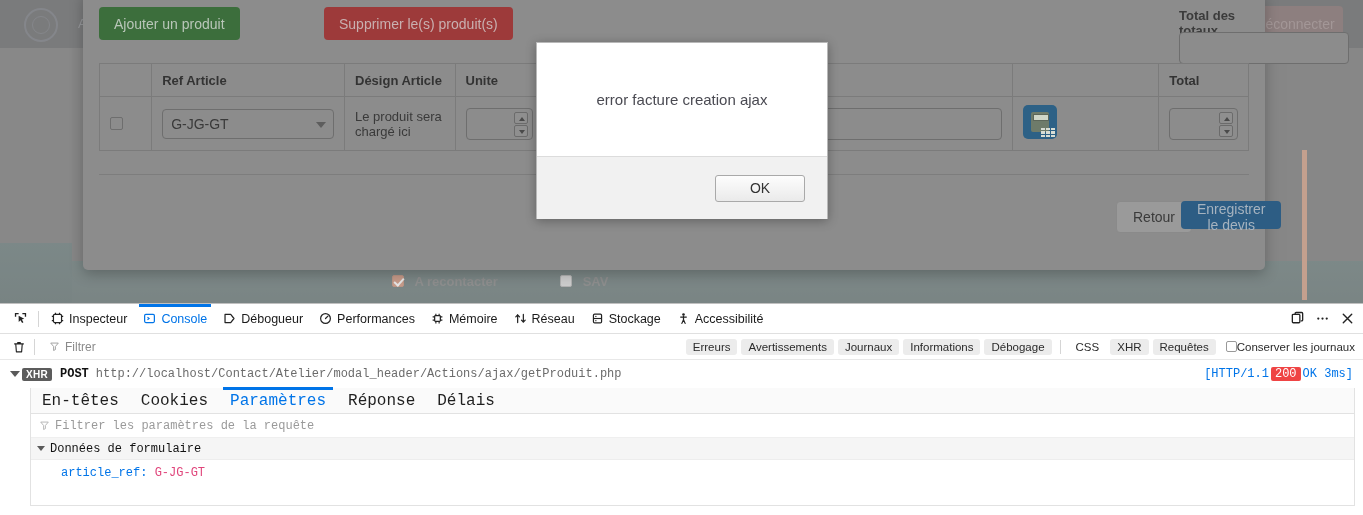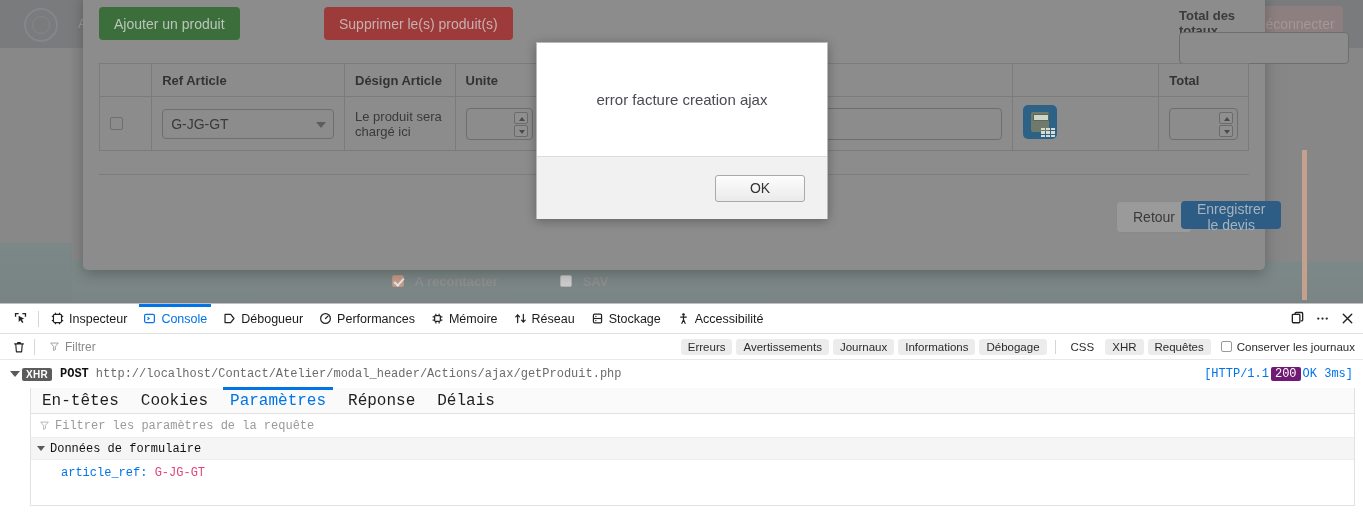--- a/index.html
+++ b/index.html
@@ -243,21 +243,21 @@
     display: flex; align-items: center; gap: 5px; margin-left: 10px;
     font-size: 12px; color: #8a8a8a;
   }
   .dt-chips { position: absolute; right: 8px; display: flex; align-items: center; gap: 4px; }
   .chip {
     font-size: 11.5px; color: #2b2b2b; background: #ececec;
     padding: 2px 7px; border-radius: 3px; cursor: pointer;
   }
   .chip.off { background: transparent; }
   .chip-sep { width: 1px; height: 14px; background: #d5d5d5; margin: 0 4px; }
-  .keep-logs { display: flex; align-items: center; gap: 5px; font-size: 11.5px; color: #2b2b2b; margin-left: 6px; }
+  .keep-logs { display: flex; align-items: center; font-size: 11.5px; color: #2b2b2b; margin-left: 6px; }
   .keep-box { width: 11px; height: 11px; border: 1px solid #999; background: #fff; border-radius: 2px; }
 
   .req-row {
     display: flex; align-items: center; height: 22px; padding-left: 8px;
     font-family: "Liberation Mono", monospace; font-size: 12px; position: relative;
     margin-top: 3px;
   }
   .twisty {
     width: 14px; display: flex; justify-content: center; align-items: center; cursor: pointer;
   }
@@ -265,21 +265,21 @@
     border-left: 5px solid transparent; border-right: 5px solid transparent; border-top: 6px solid #5a5a5a;
   }
   .xhr-badge {
     background: #5c5c5c; color: #fff; font-size: 10px; font-weight: bold;
     padding: 1px 4px; border-radius: 2px; margin-right: 8px;
     font-family: "Liberation Sans", sans-serif; letter-spacing: .3px;
   }
   .req-method { color: #111; font-weight: bold; margin-right: 7px; }
   .req-url { color: #6b6b6b; }
   .req-status { position: absolute; right: 10px; font-family: "Liberation Mono", monospace; font-size: 12px; color: #0074e8; }
-  .st-code { background: #701a75; color: #fff; padding: 0 4px; border-radius: 2px; margin: 0 2px; }
+  .st-code { background: #ef4444; color: #fff; padding: 0 4px; border-radius: 2px; margin: 0 2px; }
 
   .sub-panel { margin: 3px 8px 0 30px; border: 1px solid #e2e2e2; border-top: none; height: 118px; }
   .sub-tabs { display: flex; align-items: center; height: 26px; border-bottom: 1px solid #e2e2e2; background: #fafafa; }
   .sub-tab {
     font-family: "Liberation Mono", monospace; font-size: 16px; color: #1f1f1f;
     padding: 0 11px; height: 26px; line-height: 26px; cursor: pointer; position: relative;
   }
   .sub-tab.active { color: #0074e8; }
   .sub-tab.active::after {
     content: ""; position: absolute; left: 4px; right: 4px; top: -1px; height: 3px; background: #0074e8;

